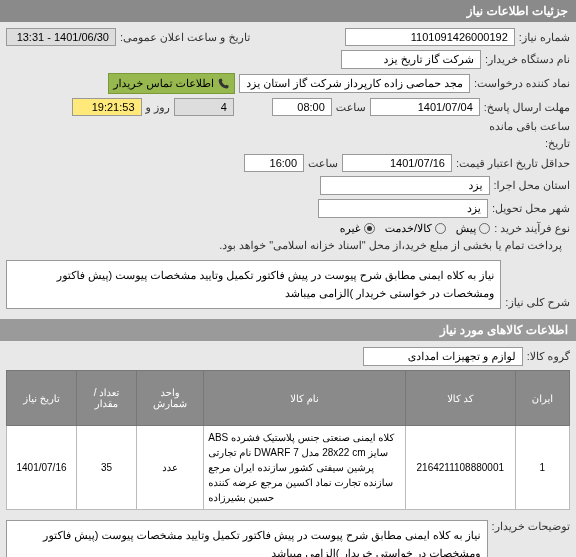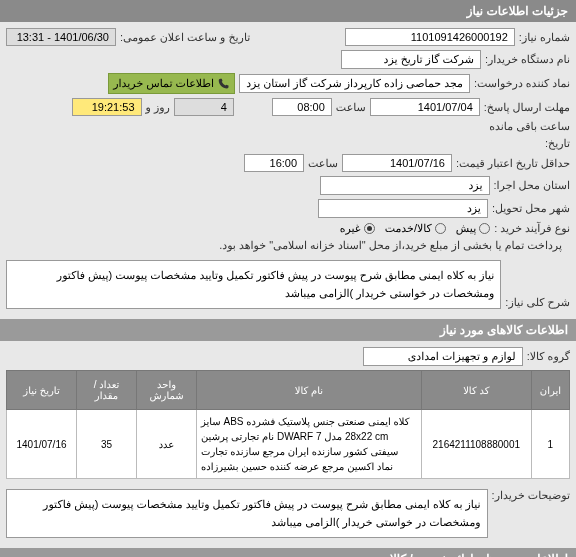--- a/index.html
+++ b/index.html
@@ -16,21 +16,21 @@
 .field.gray { background: #ddd; }
 .field.yellow { background: #ffe97a; }
 .contact-btn { background: #97b84f; color: #000; border: 1px solid #7a9a3a; padding: 3px 4px; font-size: 11px; cursor: pointer; display: inline-flex; align-items: center; gap: 4px; }
 .phone-icon { width: 12px; height: 12px; }
 .radio-group { display: flex; gap: 10px; align-items: center; }
 .radio-item { display: flex; align-items: center; gap: 3px; }
 .radio { width: 11px; height: 11px; border: 1px solid #666; border-radius: 50%; display: inline-block; position: relative; }
 .radio.checked::after { content: ''; position: absolute; width: 5px; height: 5px; background: #333; border-radius: 50%; top: 2px; right: 2px; }
 .desc-box { background: #fff; border: 1px solid #999; padding: 6px; font-size: 11px; line-height: 1.6; margin-top: 4px; }
 table { width: 100%; border-collapse: collapse; background: #fff; font-size: 10px; }
-th { background: #8a8a8a; color: #fff; padding: 8px; border: 1px solid #777; font-weight: normal; font-size: 10px; }
+th { background: #8a8a8a; color: #fff; padding: 16px; border: 1px solid #777; font-weight: normal; font-size: 10px; }
 td { border: 1px solid #bbb; padding: 4px; text-align: center; vertical-align: middle; }
 td.name-cell { text-align: left; line-height: 1.5; }
 .watermark-bg { position: relative; }
 </style>
 </head>
 <body>
 
 <div class="section-header">جزئیات اطلاعات نیاز</div>
 
 <div class="form-area">

